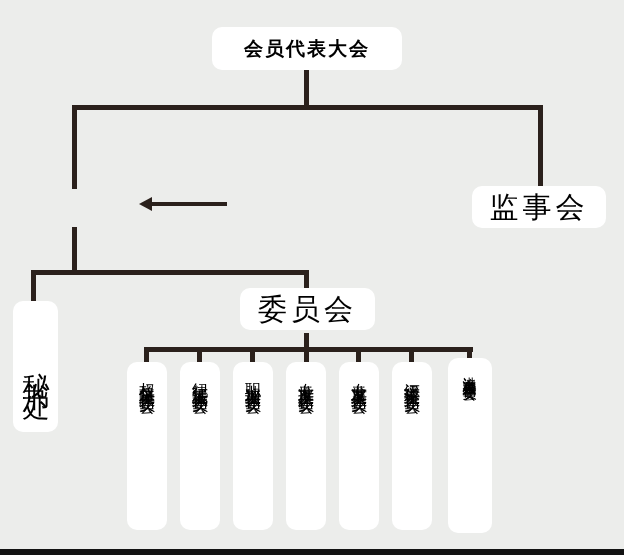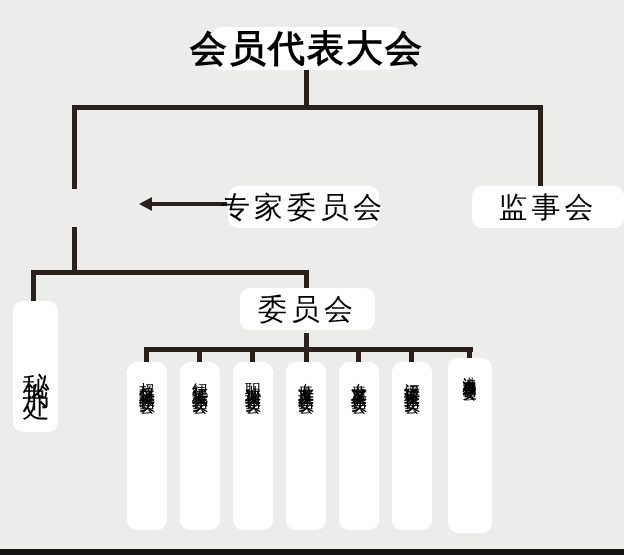--- a/index.html
+++ b/index.html
@@ -9,21 +9,21 @@
     font-family:"Liberation Sans","DejaVu Sans",sans-serif;
     color:#000;
   }
   .ln{position:absolute;background:#2B211C;}
   .box{
     position:absolute;background:#FFFFFF;border-radius:10px;
     display:flex;align-items:center;justify-content:center;
   }
   .t{white-space:nowrap;}
   .hbox .t{font-size:29px;letter-spacing:4px;line-height:1;}
-  .root-box .t{font-size:37px;font-weight:bold;letter-spacing:2px;}
+  .root-box .t{font-size:19px;font-weight:bold;letter-spacing:2px;}
   .vbox{align-items:flex-start;justify-content:center;box-sizing:border-box;padding-top:8px;}
   .vbox .t{
     writing-mode:vertical-rl;text-orientation:upright;
     font-size:16px;letter-spacing:2px;line-height:1;
   }
   .vbox.vbox-sm .t{font-size:14px;letter-spacing:1px;}
   .sec-box{align-items:center;justify-content:center;padding-top:0;}
   .sec-box .t{
     writing-mode:vertical-rl;text-orientation:upright;
     font-size:27px;letter-spacing:10px;line-height:1;
@@ -60,24 +60,21 @@
   <div class="ln" style="left:409px;top:347px;width:5px;height:16px;"></div>
   <div class="ln" style="left:467px;top:347px;width:5px;height:12px;"></div>
 
   <div class="arrow-line" style="left:151px;top:202px;width:76px;height:4px;"></div>
   <div class="arrow-head" style="left:139px;top:197px;"></div>
 
   <div class="box root-box" style="left:212px;top:27px;width:190px;height:43px;">
     <span class="t">会员代表大会</span>
   </div>
 
-  <div class="box hbox" style="left:228px;top:186px;width:151px;height:42px;">
-    <span class="t">专家委员会</span>
-  </div>
-  <div class="box hbox" style="left:472px;top:186px;width:152px;height:42px;">
+  <div class="box hbox" style="left:472px;top:186px;width:134px;height:42px;">
     <span class="t">监事会</span>
   </div>
 
   <div class="box sec-box" style="left:13px;top:301px;width:45px;height:131px;">
     <span class="t">秘书处</span>
   </div>
   <div class="box hbox" style="left:240px;top:288px;width:135px;height:42px;">
     <span class="t">委员会</span>
   </div>
 

